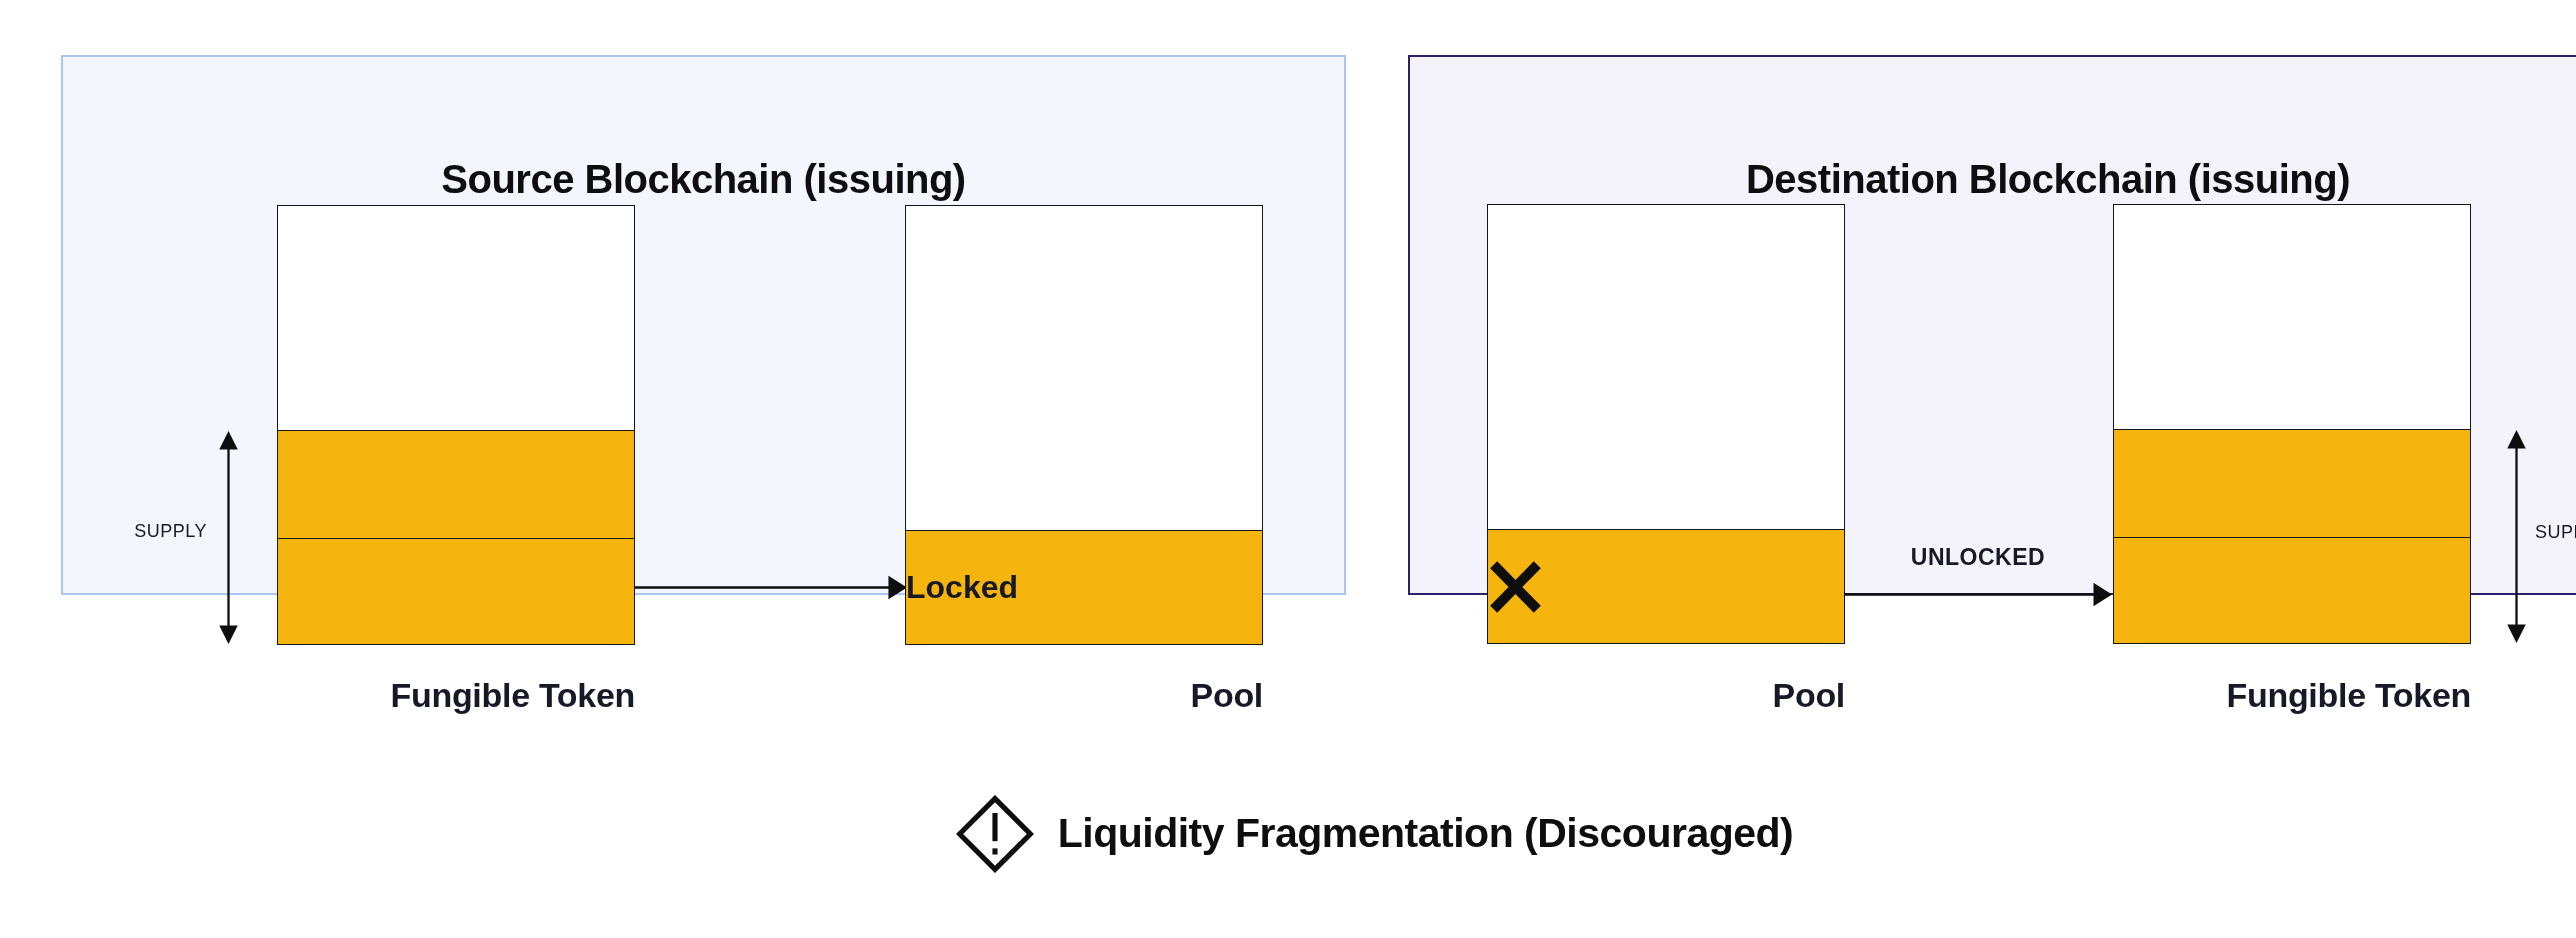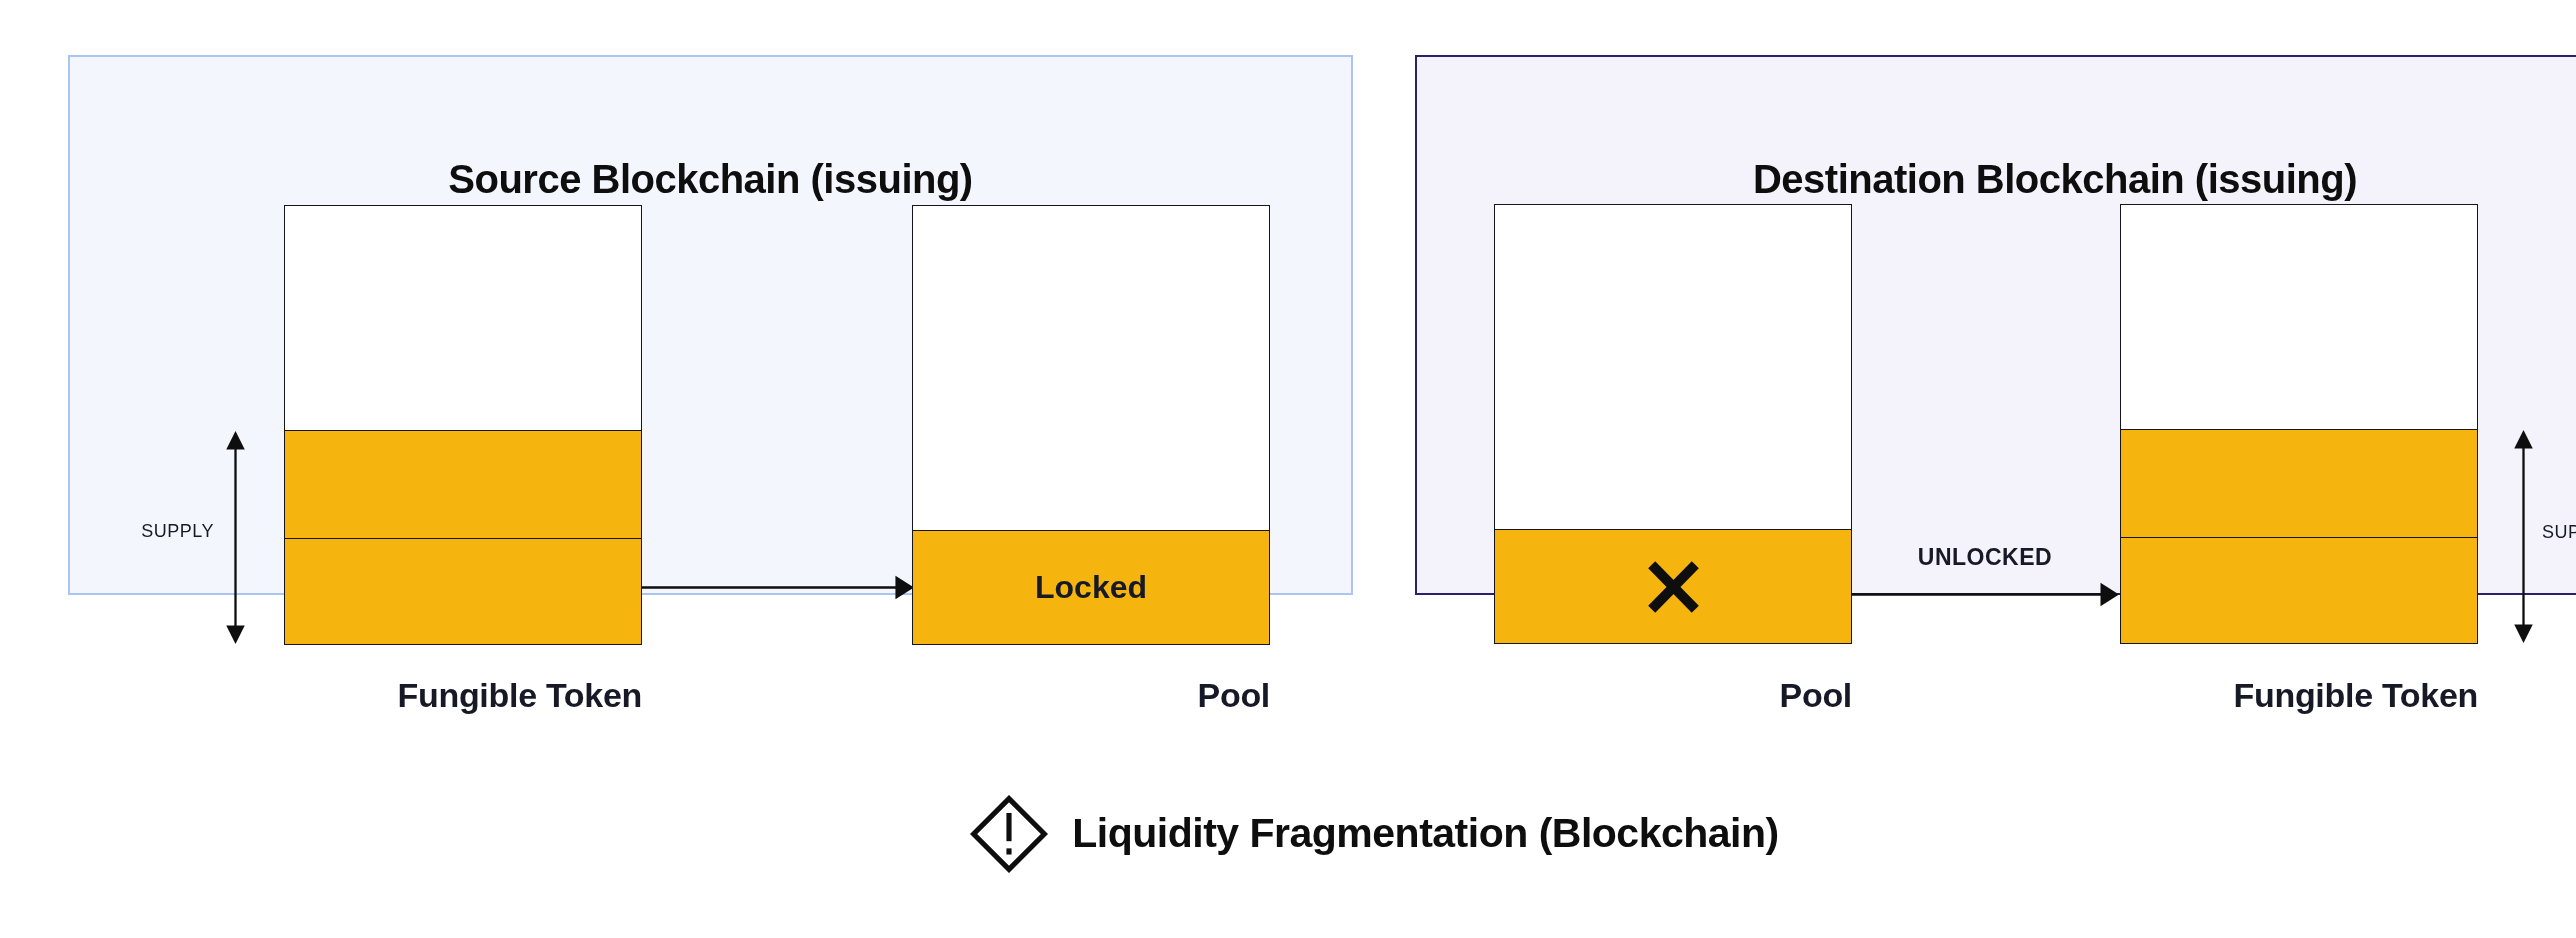--- a/index.html
+++ b/index.html
@@ -12,33 +12,33 @@
     --box-fill-amber:#f5b40e;
     --box-border:#15151c;
     --ink:#0e0e0e;
     --label-ink:#171a26;
   }
   *{margin:0;padding:0;box-sizing:border-box;}
   html,body{width:2749px;height:938px;background:var(--canvas-bg);
     font-family:"Liberation Sans","DejaVu Sans",sans-serif;}
   .canvas{position:relative;width:2749px;height:938px;overflow:hidden;background:var(--canvas-bg);}
 
-  .panel{position:absolute;top:55px;height:540px;margin-left:7px;}
+  .panel{position:absolute;top:55px;height:540px;}
   .panel-left{left:61px;width:1285px;background:var(--panel-left-bg);border:2.1px solid var(--panel-left-border);}
   .panel-right{left:1408px;width:1280px;background:var(--panel-right-bg);border:2.6px solid var(--panel-right-border);}
 
   .panel-title{position:absolute;left:0;top:101px;width:100%;text-align:center;
     font-size:40px;line-height:43px;font-weight:700;color:var(--ink);letter-spacing:-0.5px;}
 
   .token-box{position:absolute;width:358px;height:440px;border:1.5px solid var(--box-border);
     background:var(--box-fill-white);display:flex;flex-direction:column;}
   .sec{width:100%;}
   .sec.white{background:var(--box-fill-white);}
   .sec.amber{background:var(--box-fill-amber);border-top:1.5px solid var(--box-border);}
-  .sec.center{display:flex;align-items:center;justify-content:center;}
+  .sec.center{display:flex;align-items:center;justify-content:flex-start;}
 
   .ft-white{height:224px;}
   .ft-amber-1{height:108px;}
   .ft-amber-2{height:106px;}
   .pool-white{height:324px;}
   .pool-amber{height:114px;}
 
   .locked-text{font-size:32px;font-weight:600;color:var(--label-ink);}
 
   .box-label{position:absolute;width:358px;text-align:right;top:620px;
@@ -133,17 +133,17 @@
     <div class="box-label" style="left:77px;">Pool</div>
     <div class="box-label" style="left:703px;">Fungible Token</div>
   </section>
 
   <div class="caption">
     <svg class="diamond-icon" width="78" height="78" viewBox="0 0 152 152">
       <polygon points="76,7 145,76 76,145 7,76"></polygon>
       <rect x="71" y="35" width="10" height="55"></rect>
       <rect x="71" y="104" width="10" height="12"></rect>
     </svg>
-    <span class="caption-text">Liquidity Fragmentation (Blockchain)</span>
+    <span class="caption-text">Liquidity Fragmentation (Discouraged)</span>
   </div>
 
 </div>
 
 
 </body></html>

